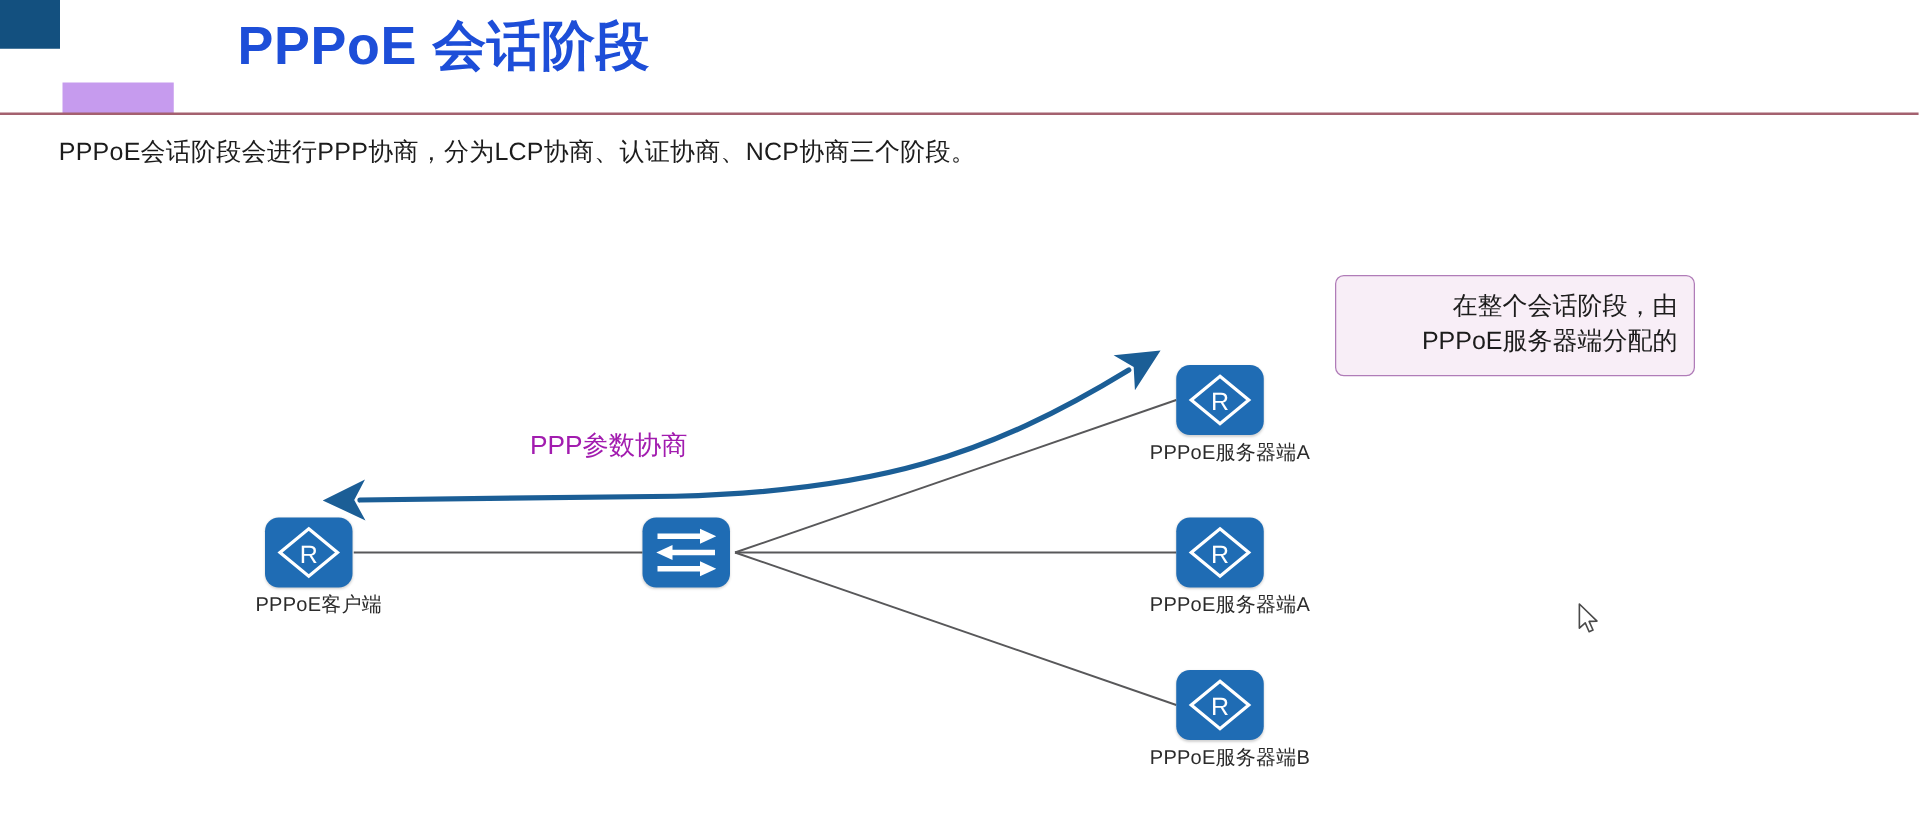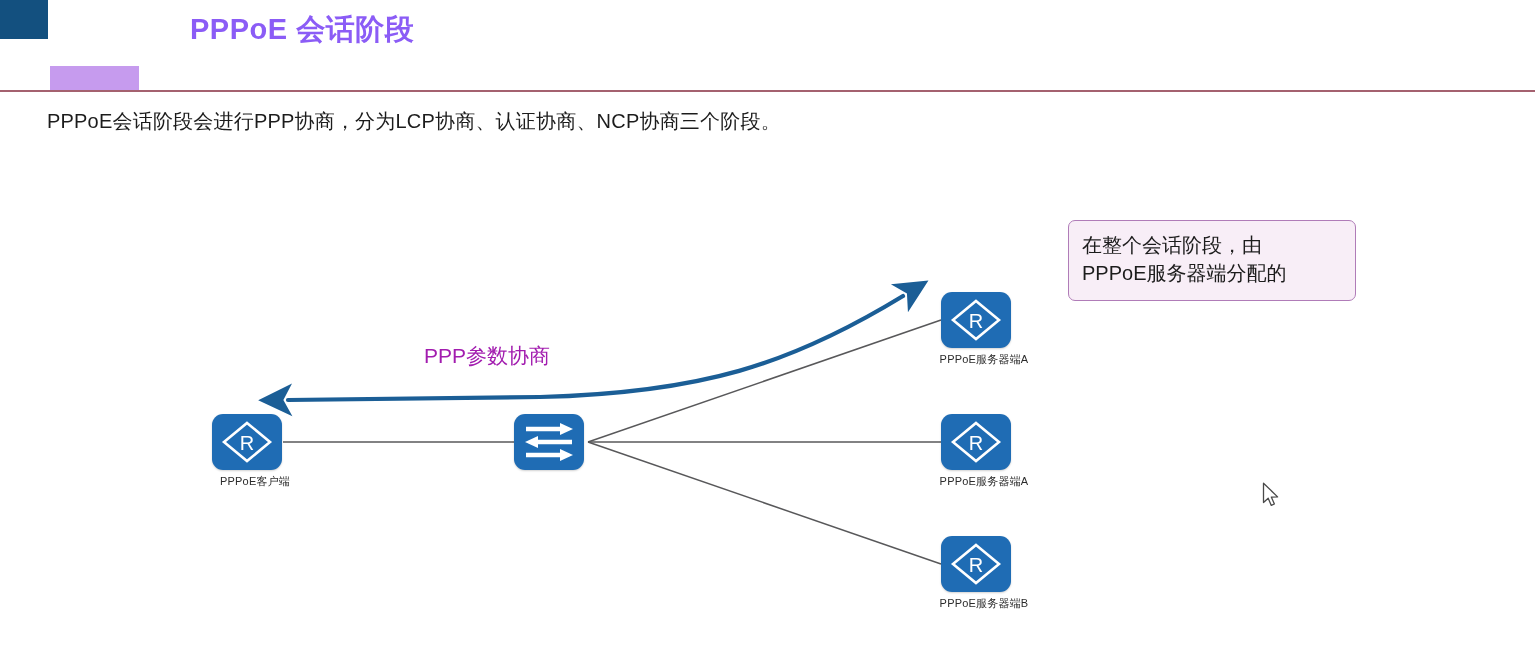--- a/index.html
+++ b/index.html
@@ -32,24 +32,24 @@
   }
   .hdr-rule {
     position: absolute;
     left: 0px; top: 90px;
     width: 1535px; height: 2px;
     background: #a4616f;
   }
   .page-title {
     position: absolute;
     left: 190px; top: 13px;
-    font-size: 29px;
+    font-size: 43px;
     font-weight: bold;
     letter-spacing: 0.5px;
-    color: #8b5cf6;
+    color: #1d4ed8;
     white-space: nowrap;
     line-height: 1.12;
   }
 
   
   .lead {
     position: absolute;
     left: 47px; top: 108px;
     font-size: 20px;
     color: #1c1c1c;
@@ -80,21 +80,21 @@
     background: #1f6cb4;
     position: relative;
     box-shadow: 0 1px 2px rgba(0,0,0,.18);
   }
   .node .chip svg { display: block; }
   .node .caption {
     position: absolute;
     left: 50%;
     top: 60px;
     transform: translateX(-50%);
-    font-size: 11px;
+    font-size: 16px;
     color: #2b2b2b;
     white-space: nowrap;
     letter-spacing: .2px;
     padding-left: 16px;
   }
 
   
   .flow-label {
     position: absolute;
     font-size: 21px;
@@ -108,20 +108,21 @@
     left: 1068px; top: 220px;
     width: 288px;
     padding: 10px 13px 12px 13px;
     box-sizing: border-box;
     background: #f8eef7;
     border: 1.6px solid #b07cb8;
     border-radius: 7px;
     font-size: 20px;
     line-height: 1.42;
     color: #1c1c1c;
+    text-align: right;
   }
 
   
   .cursor {
     position: absolute;
     left: 1262px; top: 482px;
     width: 20px; height: 28px;
   }
 </style>
 </head>

